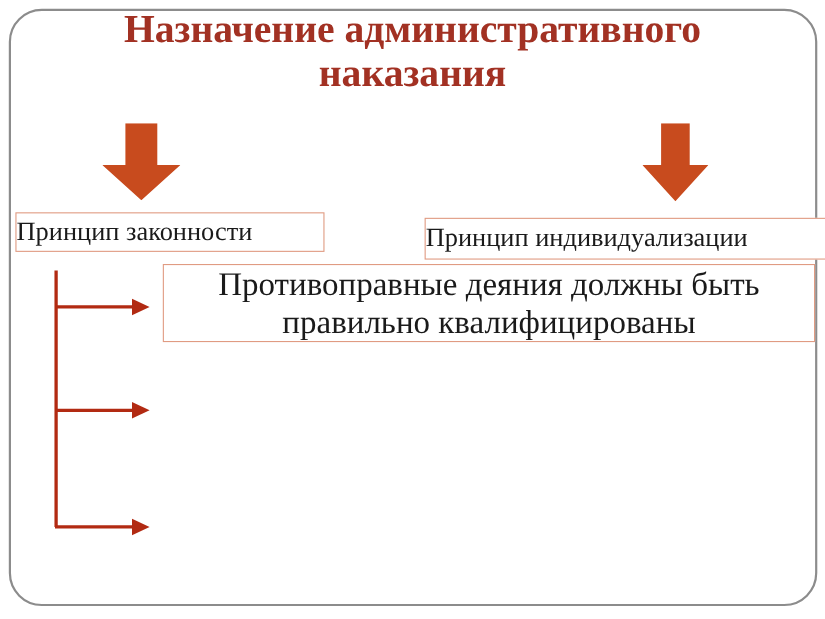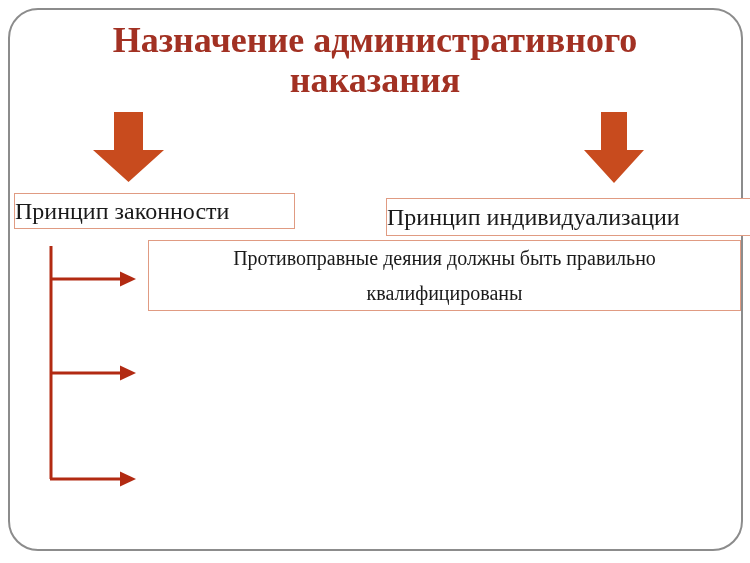--- a/index.html
+++ b/index.html
@@ -24,21 +24,21 @@
   .frame {
     position: absolute;
     left: 8px; top: 8px;
     width: 735px; height: 543px;
     border: 2px solid var(--frame-border);
     border-radius: 30px;
     box-sizing: border-box;
   }
   .title {
     position: absolute;
-    left: 55px; top: 20px;
+    left: 55px; top: 6px;
     width: 640px;
     text-align: center;
     font-size: 36px;
     font-weight: bold;
     line-height: 40px;
     color: var(--title-color);
   }
   .block-arrow { position: absolute; }
   .block-arrow.left  { left: 93px;  top: 112px; }
   .block-arrow.right { left: 584px; top: 112px; }
@@ -59,21 +59,21 @@
     position: absolute;
     left: 148px;
     width: 593px;
     border: 1px solid var(--box-border);
     background: var(--background);
     box-sizing: border-box;
     display: flex;
     align-items: center;
     justify-content: center;
     text-align: center;
-    font-size: 20px;
+    font-size: 30px;
     line-height: 35px;
     padding: 0 12px;
   }
   .rule-box.r0 { top: 240px; height: 71px;  }
   .rule-box.r1 { top: 318px; height: 126px; }
   .rule-box.r2 { top: 452px; height: 92px;  }
   .connector-svg {
     position: absolute;
     left: 0; top: 0;
     width: 750px; height: 563px;

